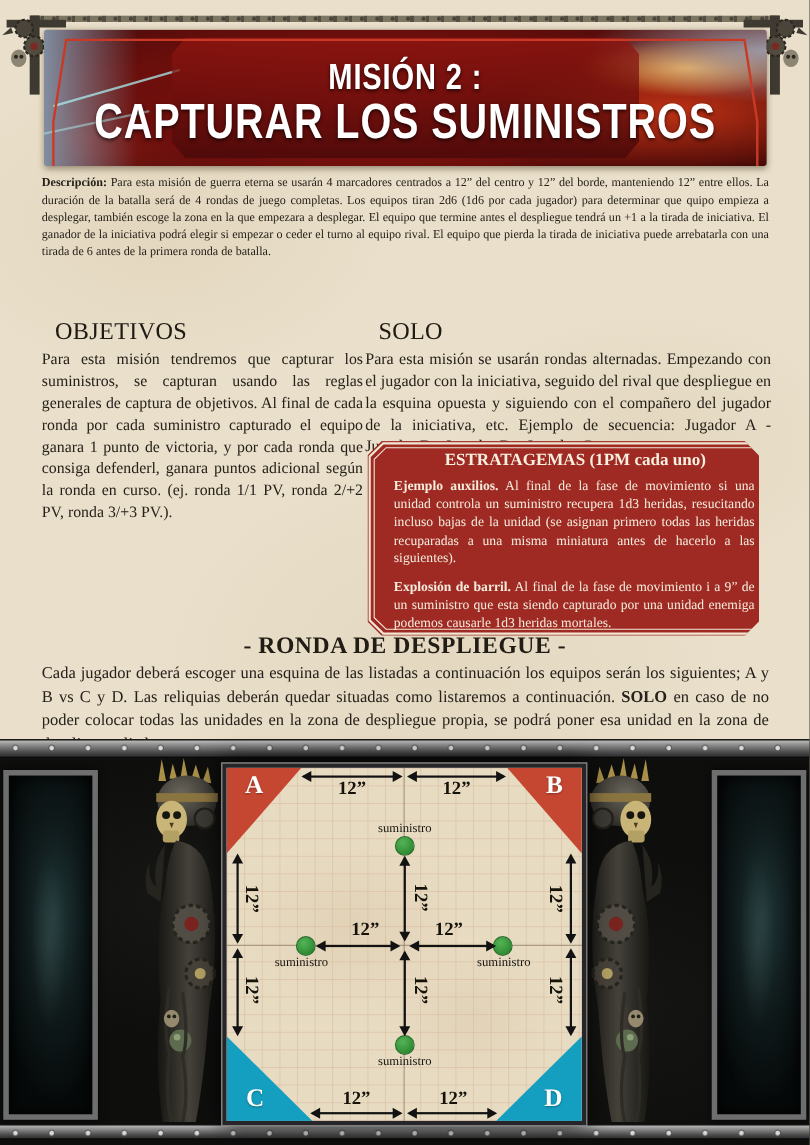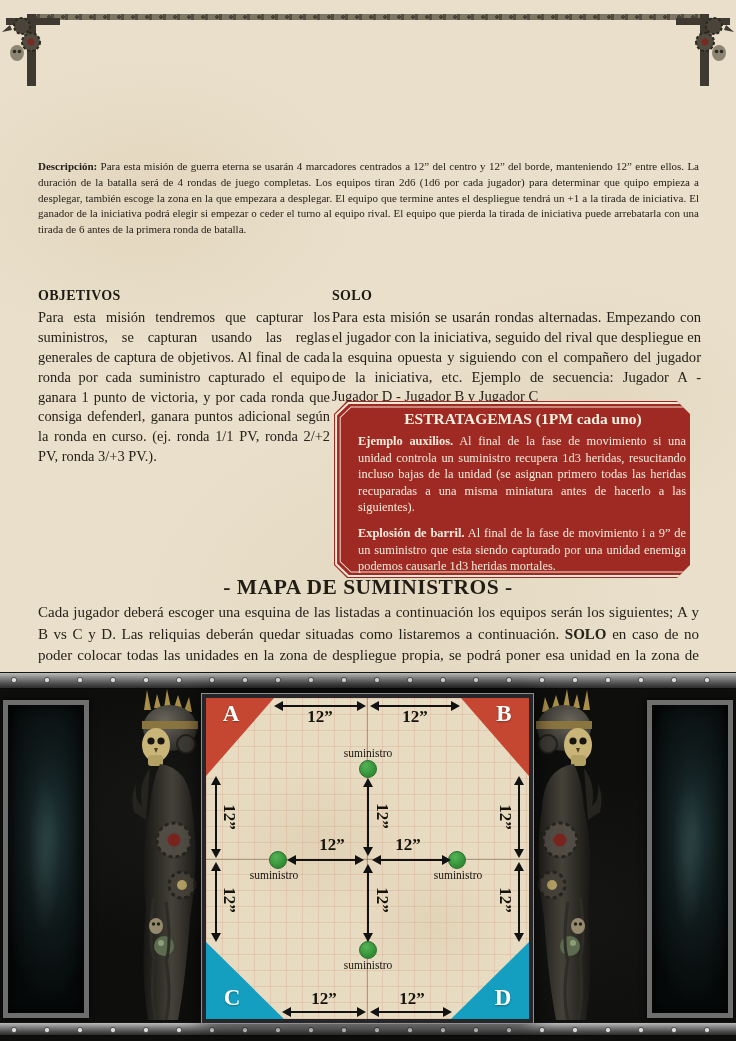--- a/index.html
+++ b/index.html
@@ -47,21 +47,21 @@
   .title-line{font-family:"Liberation Sans",sans-serif;font-weight:bold;color:#fff;
     transform:scaleX(.8);letter-spacing:1px;line-height:1.02;white-space:nowrap;
     text-shadow:0 2px 4px rgba(0,0,0,.65);}
   .title-line.l1{font-size:33px;}
   .title-line.l2{font-size:45px;}
 
   
   .txt{color:#26211a;text-align:justify;}
   .desc{position:absolute;left:38px;top:159px;width:661px;font-size:11px;line-height:1.44;}
   .col-block{position:absolute;}
-  .h-serif{font-weight:bold;font-size:14px;color:#1f1b14;margin:0 0 4px 0;letter-spacing:.3px;}
+  .h-serif{font-weight:normal;font-size:22px;color:#1f1b14;margin:0 0 4px 12px;letter-spacing:.3px;}
   .col-p{font-size:14.4px;line-height:1.38;}
   .b{font-weight:bold;}
 
   .objetivos{left:38px;top:288px;width:292px;}
   .victoria{left:38px;top:466px;width:292px;}
   .ronda{left:332px;top:288px;width:369px;}
   .ronda .col-p{font-size:14.6px;line-height:1.36;}
 
   
   .strat{position:absolute;left:334px;top:401px;width:356px;height:177px;
@@ -169,20 +169,32 @@
       <rect x="27" y="8" width="9" height="72" fill="#3e3a31"></rect>
       <circle cx="22" cy="20" r="8" fill="#4a443a" stroke="#2b2820" stroke-width="2" stroke-dasharray="3 2"></circle>
       <circle cx="31" cy="36" r="9" fill="#524c40" stroke="#2b2820" stroke-width="2" stroke-dasharray="3 2"></circle>
       <circle cx="31" cy="36" r="3.4" fill="#7a2a22"></circle>
       <ellipse cx="17" cy="47" rx="7" ry="8" fill="#8d8573"></ellipse>
       <circle cx="14.5" cy="45.5" r="1.8" fill="#2b2820"></circle>
       <circle cx="19.5" cy="45.5" r="1.8" fill="#2b2820"></circle>
       <path d="M10 19 L2 26 L12 24 Z" fill="#3e3a31"></path>
     </svg>
 
+    <div class="banner">
+      <div class="streak" style="left:6px;top:52px;width:120px;transform:rotate(-16deg);"></div>
+      <div class="streak" style="left:-8px;top:84px;width:105px;transform:rotate(-12deg);opacity:.5;"></div>
+      <div class="banner-panel"></div>
+      <svg class="banner-frame" viewBox="0 0 100 100" preserveAspectRatio="none">
+        <polygon points="2.2,0.5 97.8,0.5 99.6,12 99.6,88 97.8,99.5 2.2,99.5 0.4,88 0.4,12" fill="none" stroke="#c93a26" stroke-width="2.2" vector-effect="non-scaling-stroke"></polygon>
+      </svg>
+      <div class="banner-titles">
+        <div class="title-line l1">MISIÓN 2 :</div>
+        <div class="title-line l2">CAPTURAR LOS SUMINISTROS</div>
+      </div>
+    </div>
 
     <div class="txt desc"><span class="b">Descripción:</span><span> Para esta misión de guerra eterna se usarán 4 marcadores centrados a 12” del centro y 12” del borde, manteniendo 12” entre ellos. La duración de la batalla será de 4 rondas de juego completas. Los equipos tiran 2d6 (1d6 por cada jugador) para determinar que quipo empieza a desplegar, también escoge la zona en la que empezara a desplegar. El equipo que termine antes el despliegue tendrá un +1 a la tirada de iniciativa. El ganador de la iniciativa podrá elegir si empezar o ceder el turno al equipo rival. El equipo que pierda la tirada de iniciativa puede arrebatarla con una tirada de 6 antes de la primera ronda de batalla.</span></div>
 
     <div class="col-block objetivos">
       <div class="h-serif">OBJETIVOS</div>
       <div class="txt col-p">Para esta misión tendremos que capturar los suministros, se capturan usando las reglas generales de captura de objetivos. Al final de cada ronda por cada suministro capturado el equipo ganara 1 punto de victoria, y por cada ronda que consiga defenderl, ganara puntos adicional según la ronda en curso. (ej. ronda 1/1 PV, ronda 2/+2 PV, ronda 3/+3 PV.).</div>
     </div>
     <div class="col-block victoria">
     </div>
 
@@ -196,21 +208,21 @@
         <polygon points="14,2 342,2 354,14 354,163 342,175 14,175 2,163 2,14" fill="none" stroke="#f2e7d4" stroke-width="2" vector-effect="non-scaling-stroke"></polygon>
         <polygon points="16.5,6 339.5,6 350,16.5 350,160.5 339.5,171 16.5,171 6,160.5 6,16.5" fill="none" stroke="#f2e7d4" stroke-width="1" vector-effect="non-scaling-stroke"></polygon>
       </svg>
       <div class="strat-title">ESTRATAGEMAS (1PM cada uno)</div>
       <div class="strat-body">
         <div class="strat-item"><span class="b">Ejemplo auxilios.</span><span> Al final de la fase de movimiento si una unidad controla un suministro recupera 1d3 heridas, resucitando incluso bajas de la unidad (se asignan primero todas las heridas recuparadas a una misma miniatura antes de hacerlo a las siguientes).</span></div>
         <div class="strat-item"><span class="b">Explosión de barril.</span><span> Al final de la fase de movimiento i a 9” de un suministro que esta siendo capturado por una unidad enemiga podemos causarle 1d3 heridas mortales.</span></div>
       </div>
     </div>
 
-    <div class="map-heading">- MAPA DE SUMINISTROS -</div>
+    <div class="map-heading">- RONDA DE DESPLIEGUE -</div>
     <div class="txt map-para"><span>Cada jugador deberá escoger una esquina de las listadas a continuación los equipos serán los siguientes; A y B vs C y D. Las reliquias deberán quedar situadas como listaremos a continuación. </span><span class="b">SOLO</span><span> en caso de no poder colocar todas las unidades en la zona de despliegue propia, se podrá poner esa unidad en la zona de despliegue aliada.</span></div>
   </div>
 
   <div class="dark">
     <div class="rivet-strip strip-top"></div>
     <div class="rivet-strip strip-bottom"></div>
 
     <div class="side-panel left"></div>
     <div class="side-panel right"></div>
 

